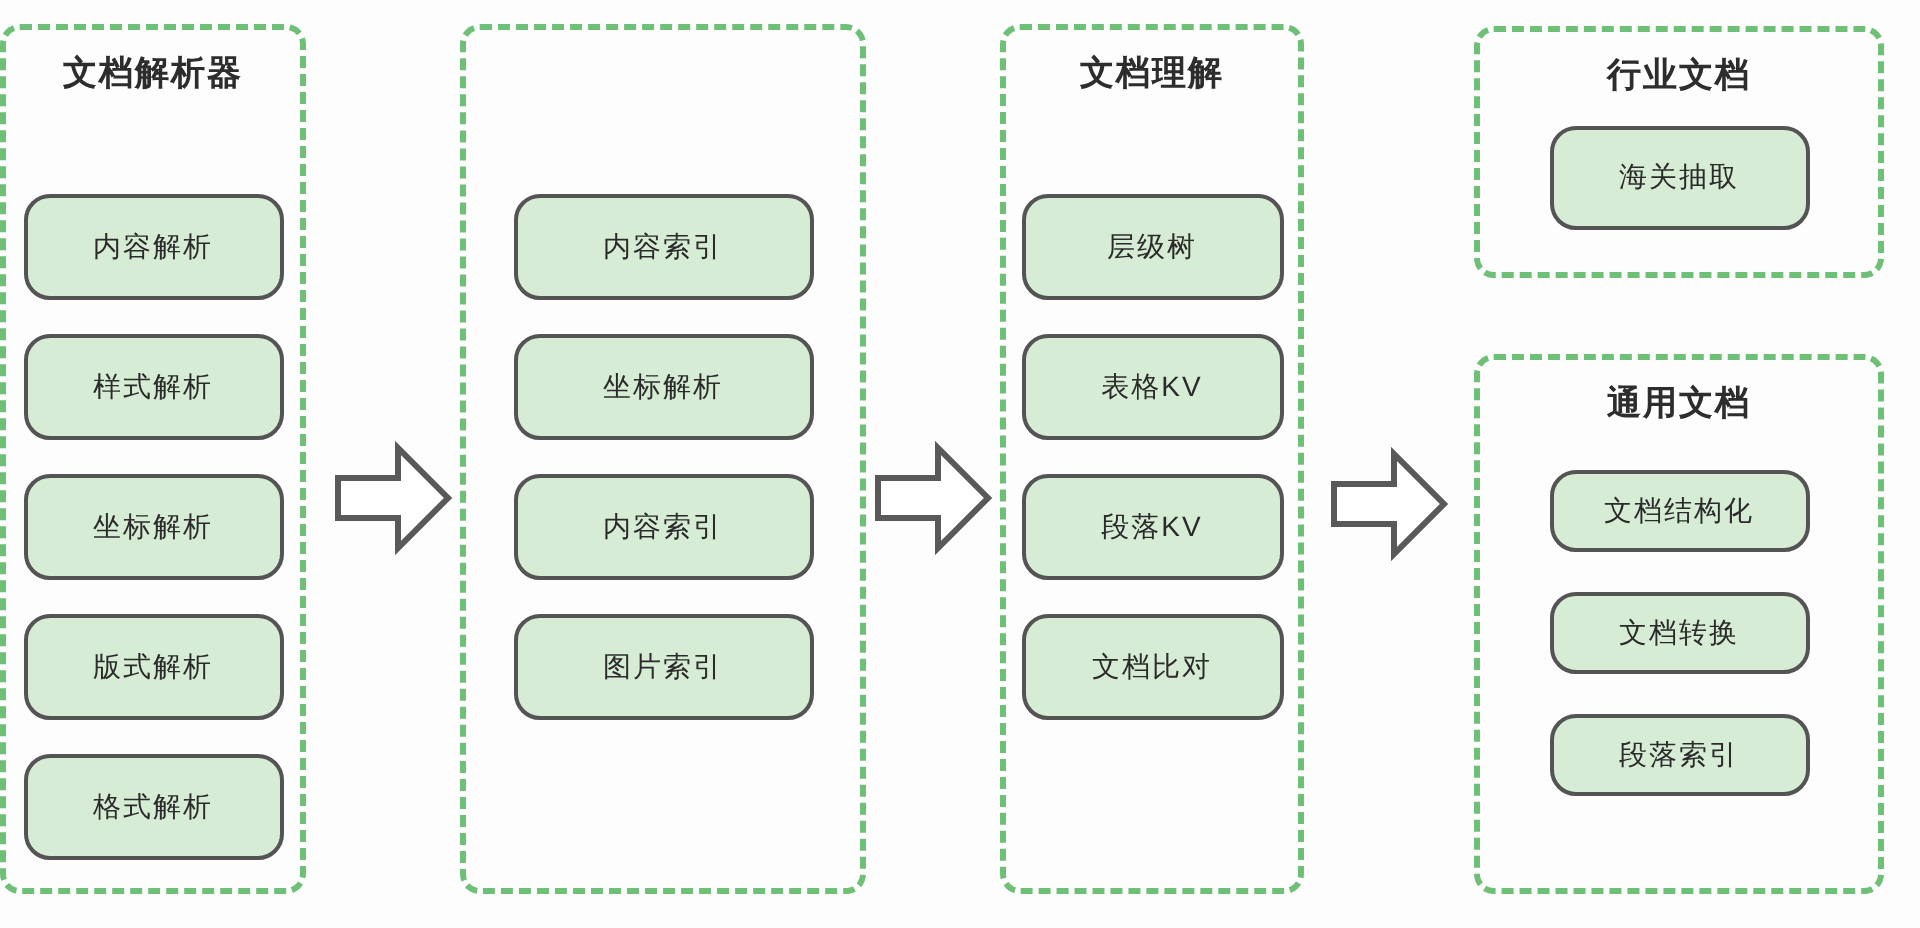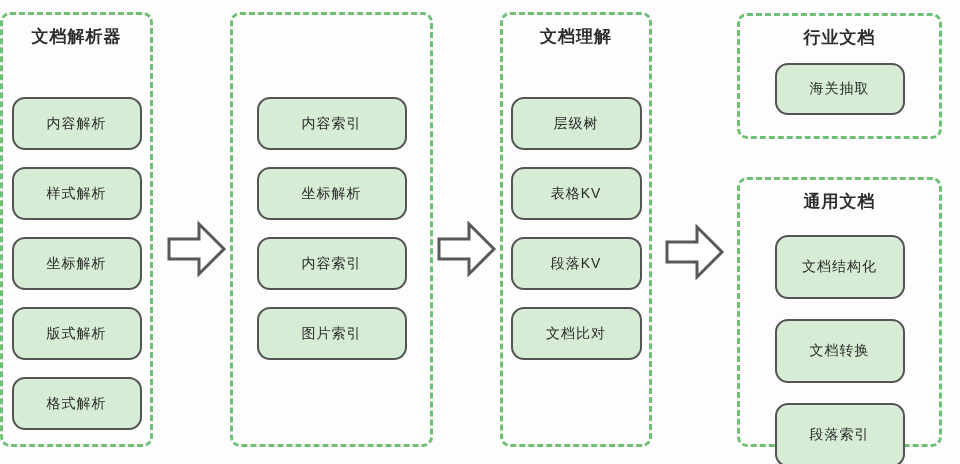--- a/index.html
+++ b/index.html
@@ -58,21 +58,21 @@
   .g4a { left: 737px; top: 13px;  width: 205px; height: 126px; }
   .g4b { left: 737px; top: 177px; width: 205px; height: 270px; }
 
   .g1 .nodes, .g2 .nodes, .g3 .nodes { top: 82px; gap: 17px; }
   .g1 .node { width: 130px; height: 53px; text-align: center; }
   .g2 .node { width: 150px; height: 53px; }
   .g3 .node { width: 131px; height: 53px; }
   .g4a .nodes { top: 47px; }
   .g4a .node { width: 130px; height: 52px; }
   .g4b .nodes { top: 55px; gap: 20px; }
-  .g4b .node { width: 130px; height: 64px; }
+  .g4b .node { width: 130px; height: 41px; }
 
   .flow-arrow {
     position: absolute;
     width: 60px;
     height: 58px;
   }
   .a1 { left: 167px; top: 220px; }
   .a2 { left: 437px; top: 220px; }
   .a3 { left: 665px; top: 223px; }
 </style>

